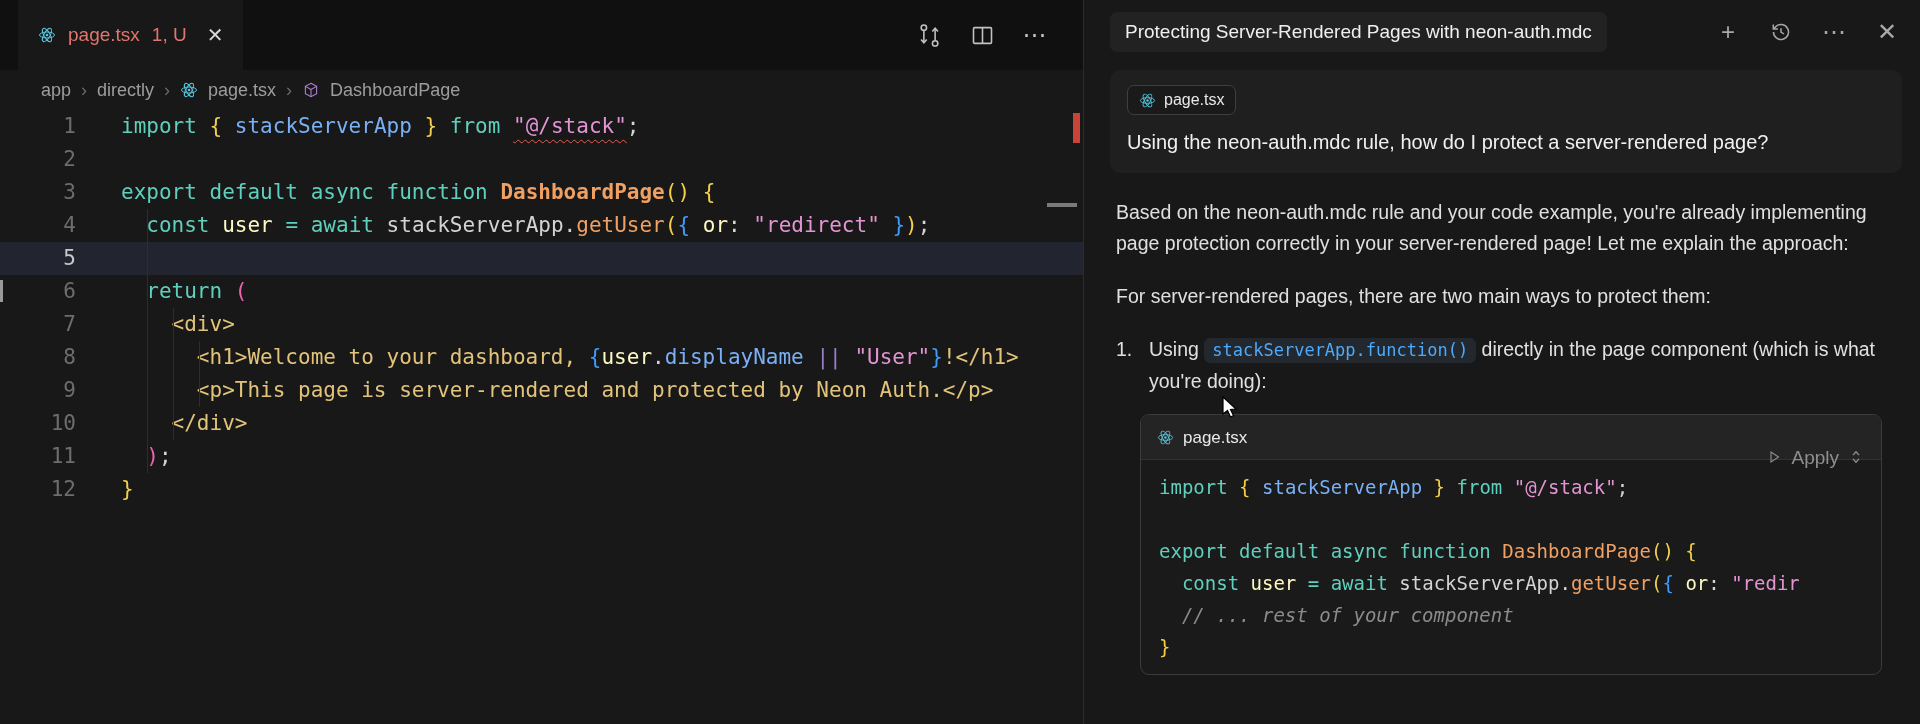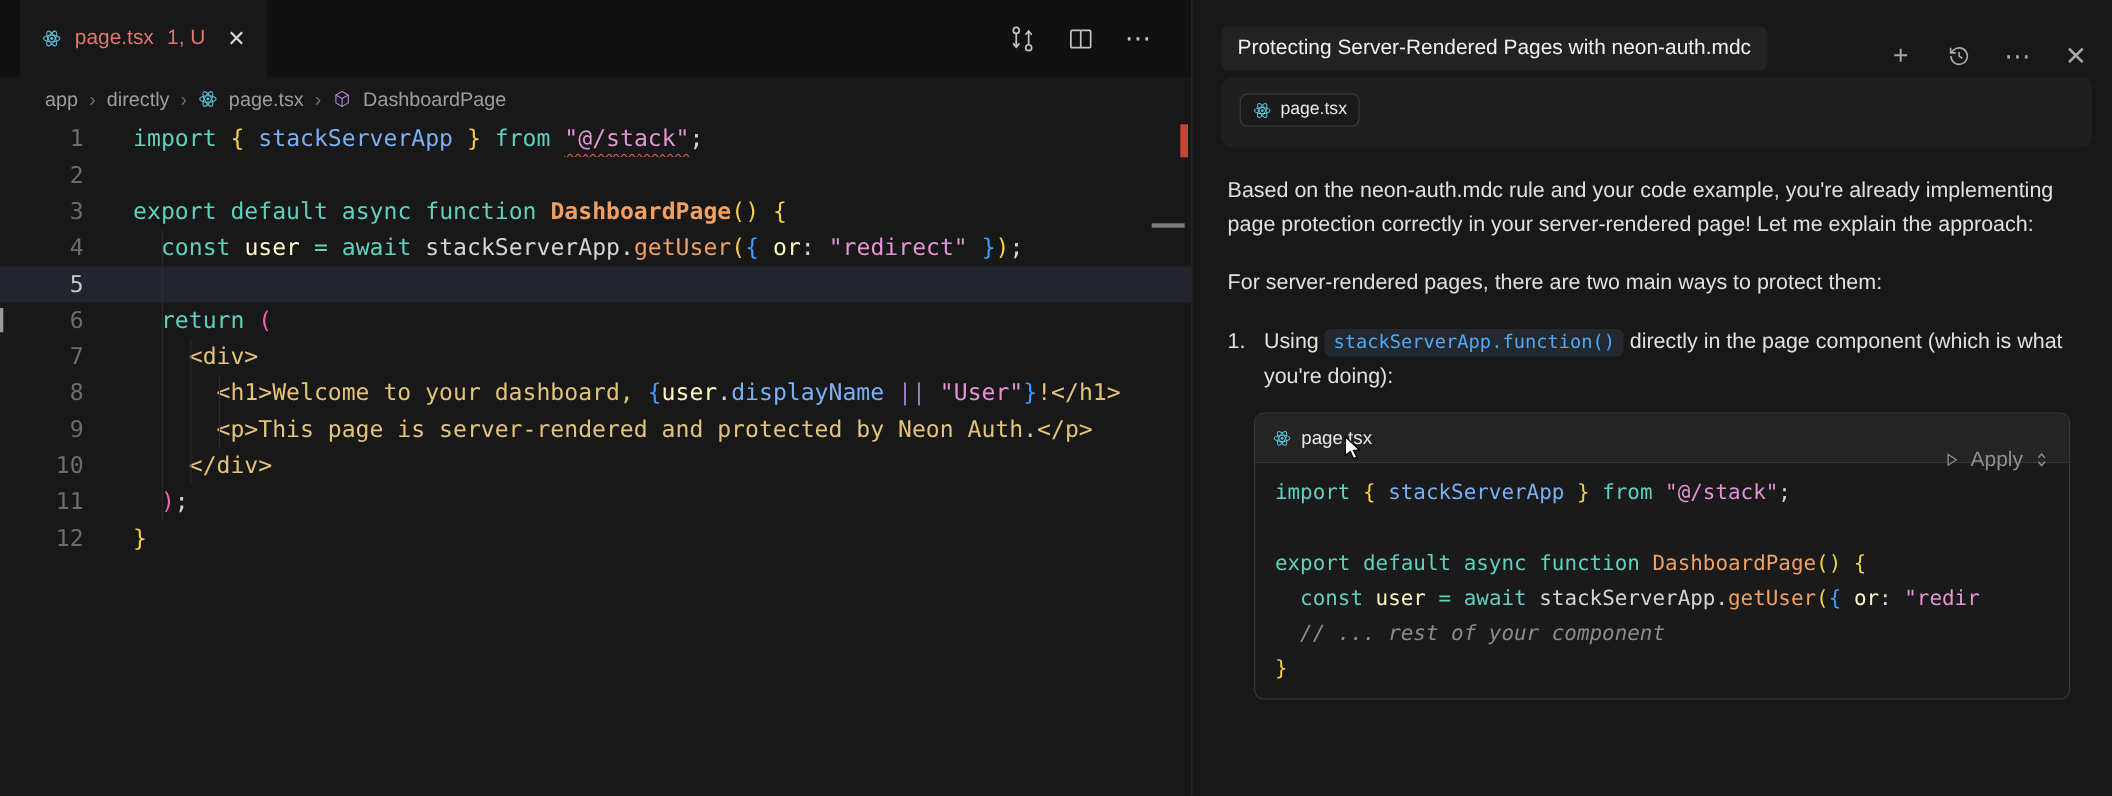--- a/index.html
+++ b/index.html
@@ -43,21 +43,21 @@
   .tk-pl   { color:#d4d4d4; }
   .tk-cm   { color:#8b8b8b; font-style:italic; }
 
   .indent-guide { position:absolute; width:1px; background:#2d2d2d; }
   .error-stripe { position:absolute; right:3px; top:113px; width:7px; height:30px; background:#c94438; }
   .ruler-dash { position:absolute; right:6px; top:203px; width:30px; height:4px; background:#7a7a7a; }
   .left-sliver { position:absolute; left:0; top:280px; width:3px; height:22px; background:#9a9a9a; }
 
   
   .chat-pane { position:absolute; left:1083px; top:0; width:837px; height:724px; background:#181818; border-left:1px solid #2c2c2c; }
-  .chat-header { height:64px; display:flex; align-items:flex-end; padding:0 20px 0 26px; }
+  .chat-header { height:64px; display:flex; align-items:center; padding:0 20px 0 26px; }
   .chat-title { background:#222222; color:#efefef; font-size:19px; padding:9px 15px; border-radius:7px; white-space:nowrap; cursor:pointer; }
   .chat-header-icons { margin-left:auto; display:flex; align-items:center; gap:27px; }
   .hdr-icon { color:#a8a8a8; font-size:24px; cursor:pointer; width:26px; height:26px; display:flex; align-items:center; justify-content:center; }
   .hdr-icon svg { width:24px; height:24px; }
 
   .user-card { margin:6px 18px 0 26px; background:#1f1f1f; border-radius:10px; padding:15px 17px 19px 17px; }
   .file-chip { display:inline-flex; align-items:center; gap:8px; border:1px solid #3f3f3f; background:#1a1a1a; border-radius:7px; padding:5px 11px; color:#e8e8e8; font-size:16px; cursor:pointer; }
   .chip-icon { width:17px; height:17px; display:inline-flex; }
   .user-question { margin-top:16px; color:#f0f0f0; font-size:20px; }
 
@@ -175,20 +175,21 @@
       <span class="chip-icon">
         <svg viewBox="0 0 24 24" fill="none" stroke="#58c4dc" stroke-width="1.3">
           <ellipse cx="12" cy="12" rx="10" ry="4"></ellipse>
           <ellipse cx="12" cy="12" rx="10" ry="4" transform="rotate(60 12 12)"></ellipse>
           <ellipse cx="12" cy="12" rx="10" ry="4" transform="rotate(120 12 12)"></ellipse>
           <circle cx="12" cy="12" r="1.8" fill="#58c4dc" stroke="none"></circle>
         </svg>
       </span>
       <span>page.tsx</span>
     </div>
+    <div class="user-question">Using the neon-auth.mdc rule, how do I protect a server-rendered page?</div>
   </div>
 
   <div class="chat-body">
     <p>Based on the neon-auth.mdc rule and your code example, you're already implementing page protection correctly in your server-rendered page! Let me explain the approach:</p>
     <p>For server-rendered pages, there are two main ways to protect them:</p>
     <div class="list-item">
       <span class="list-num">1.</span>
       <span>Using </span><span class="inline-code">stackServerApp.function()</span><span> directly in the page component (which is what you're doing):</span>
     </div>
 

